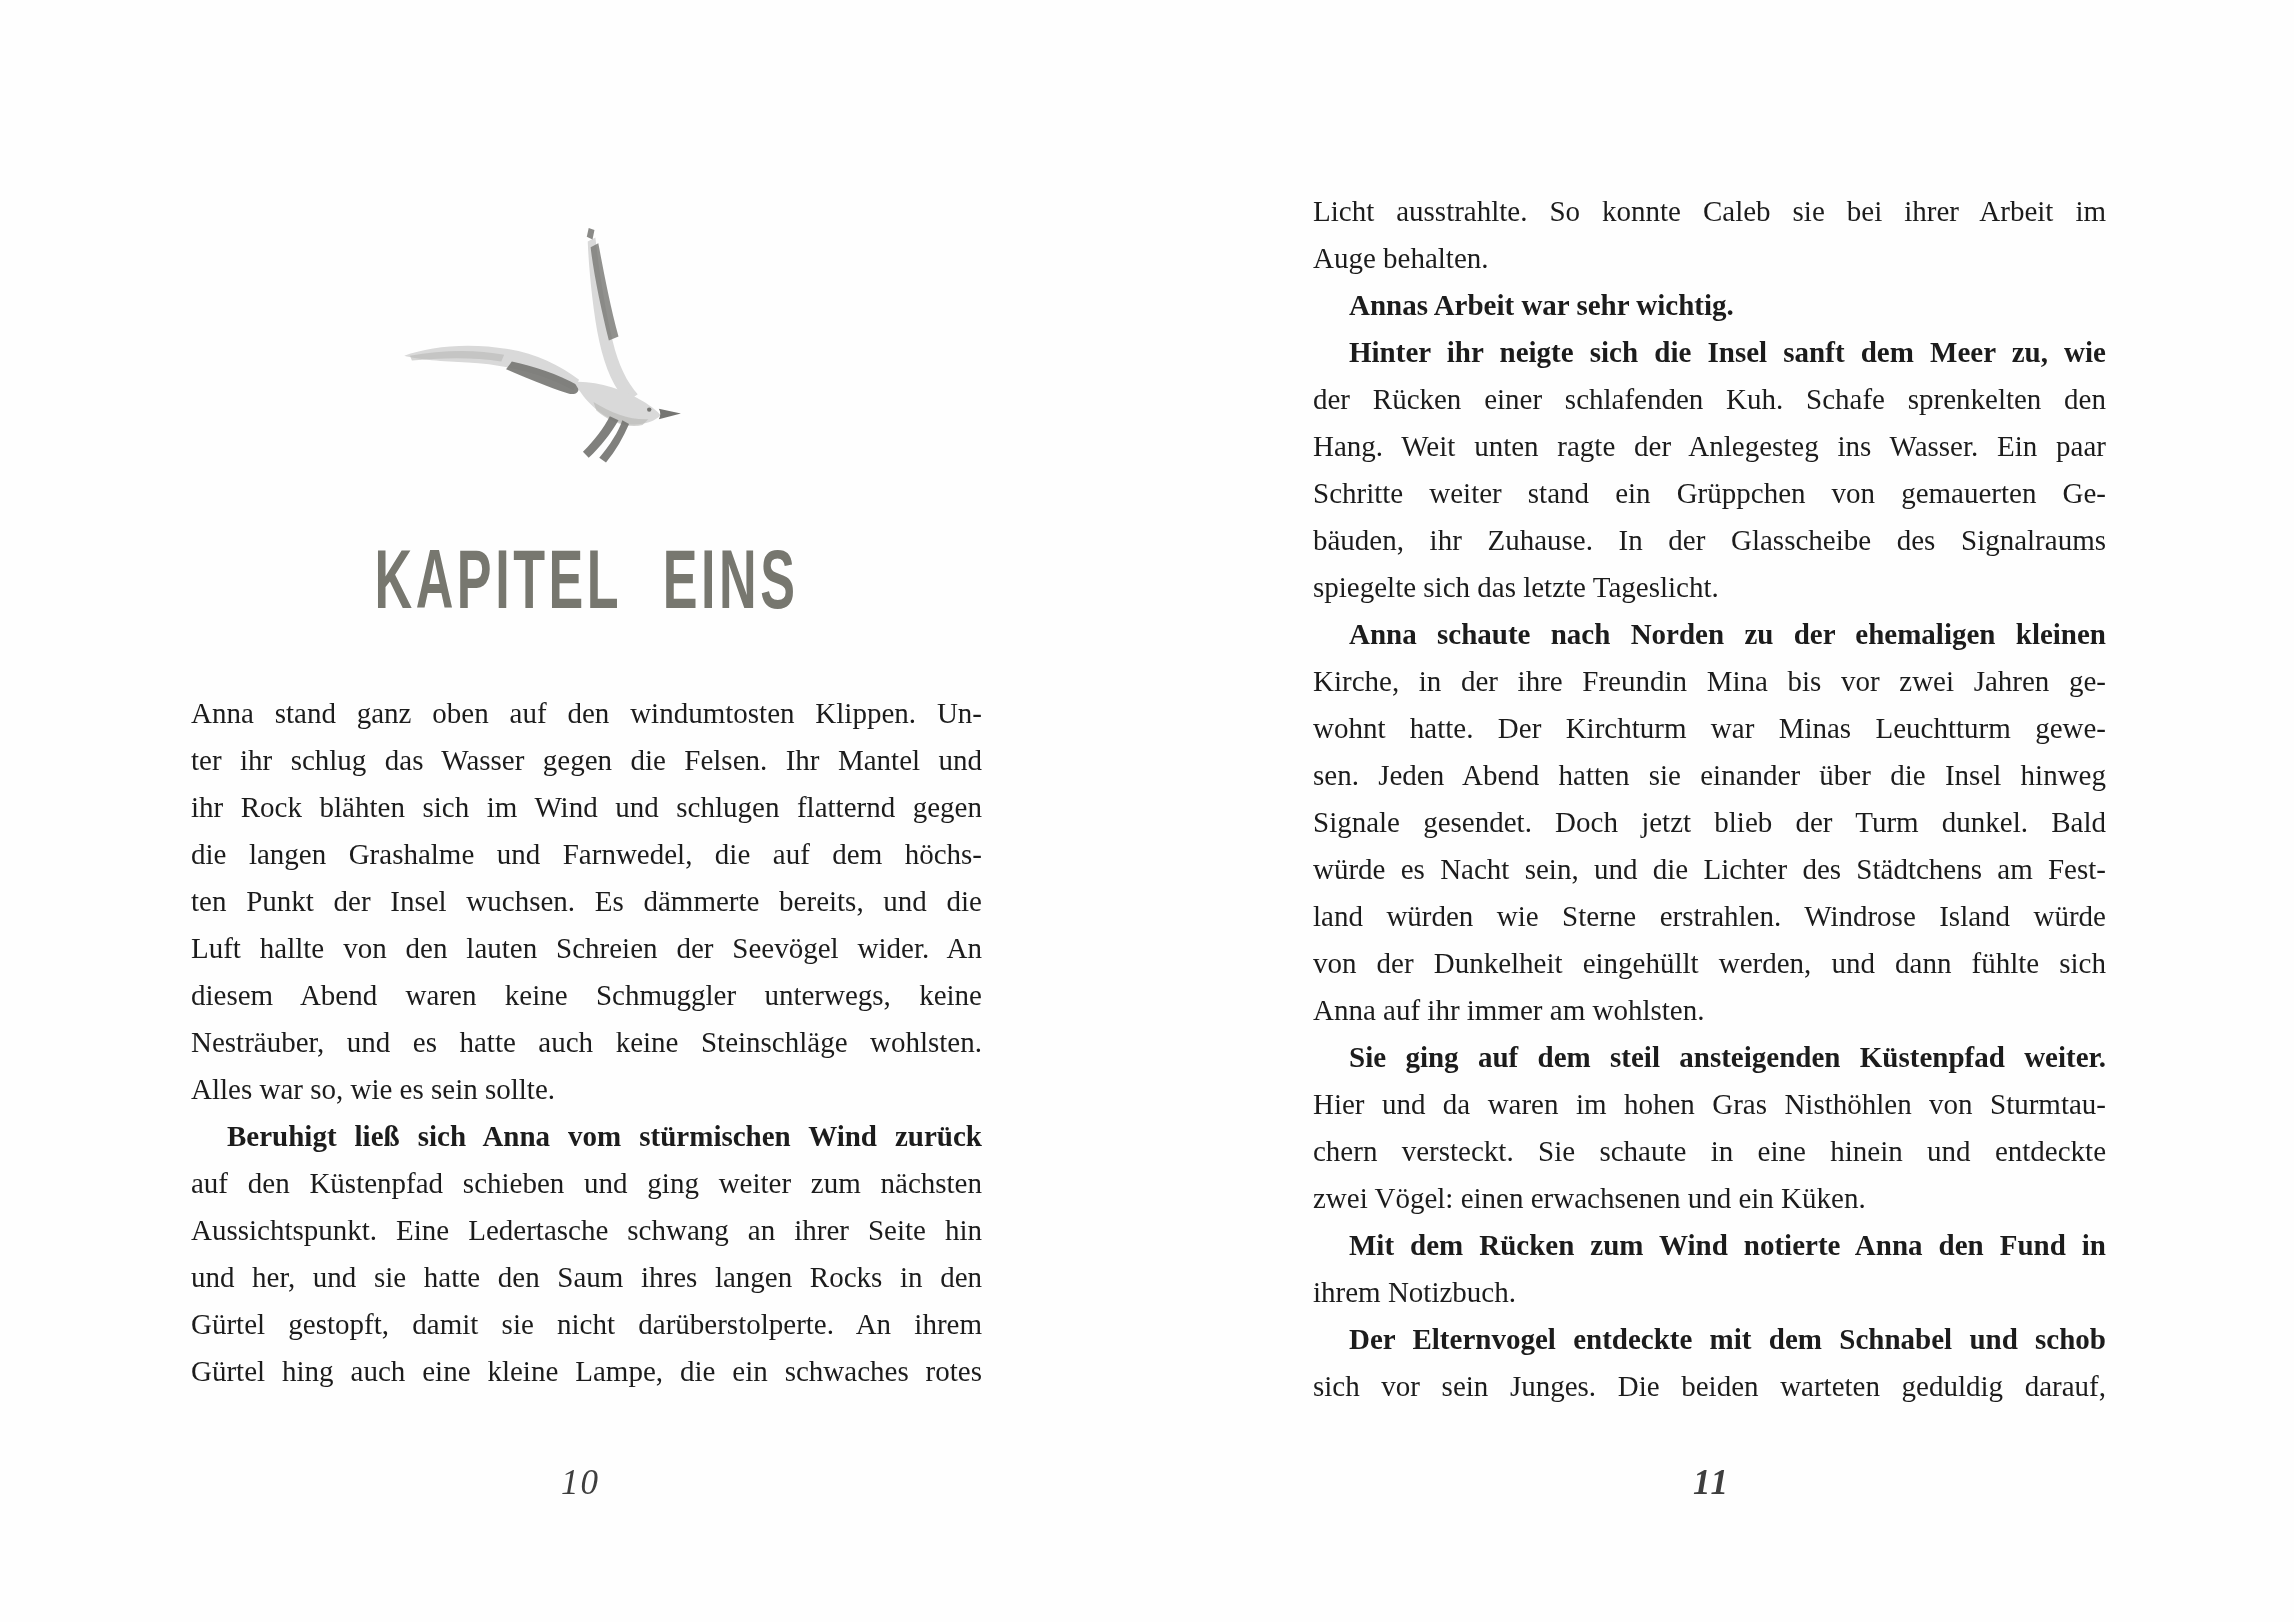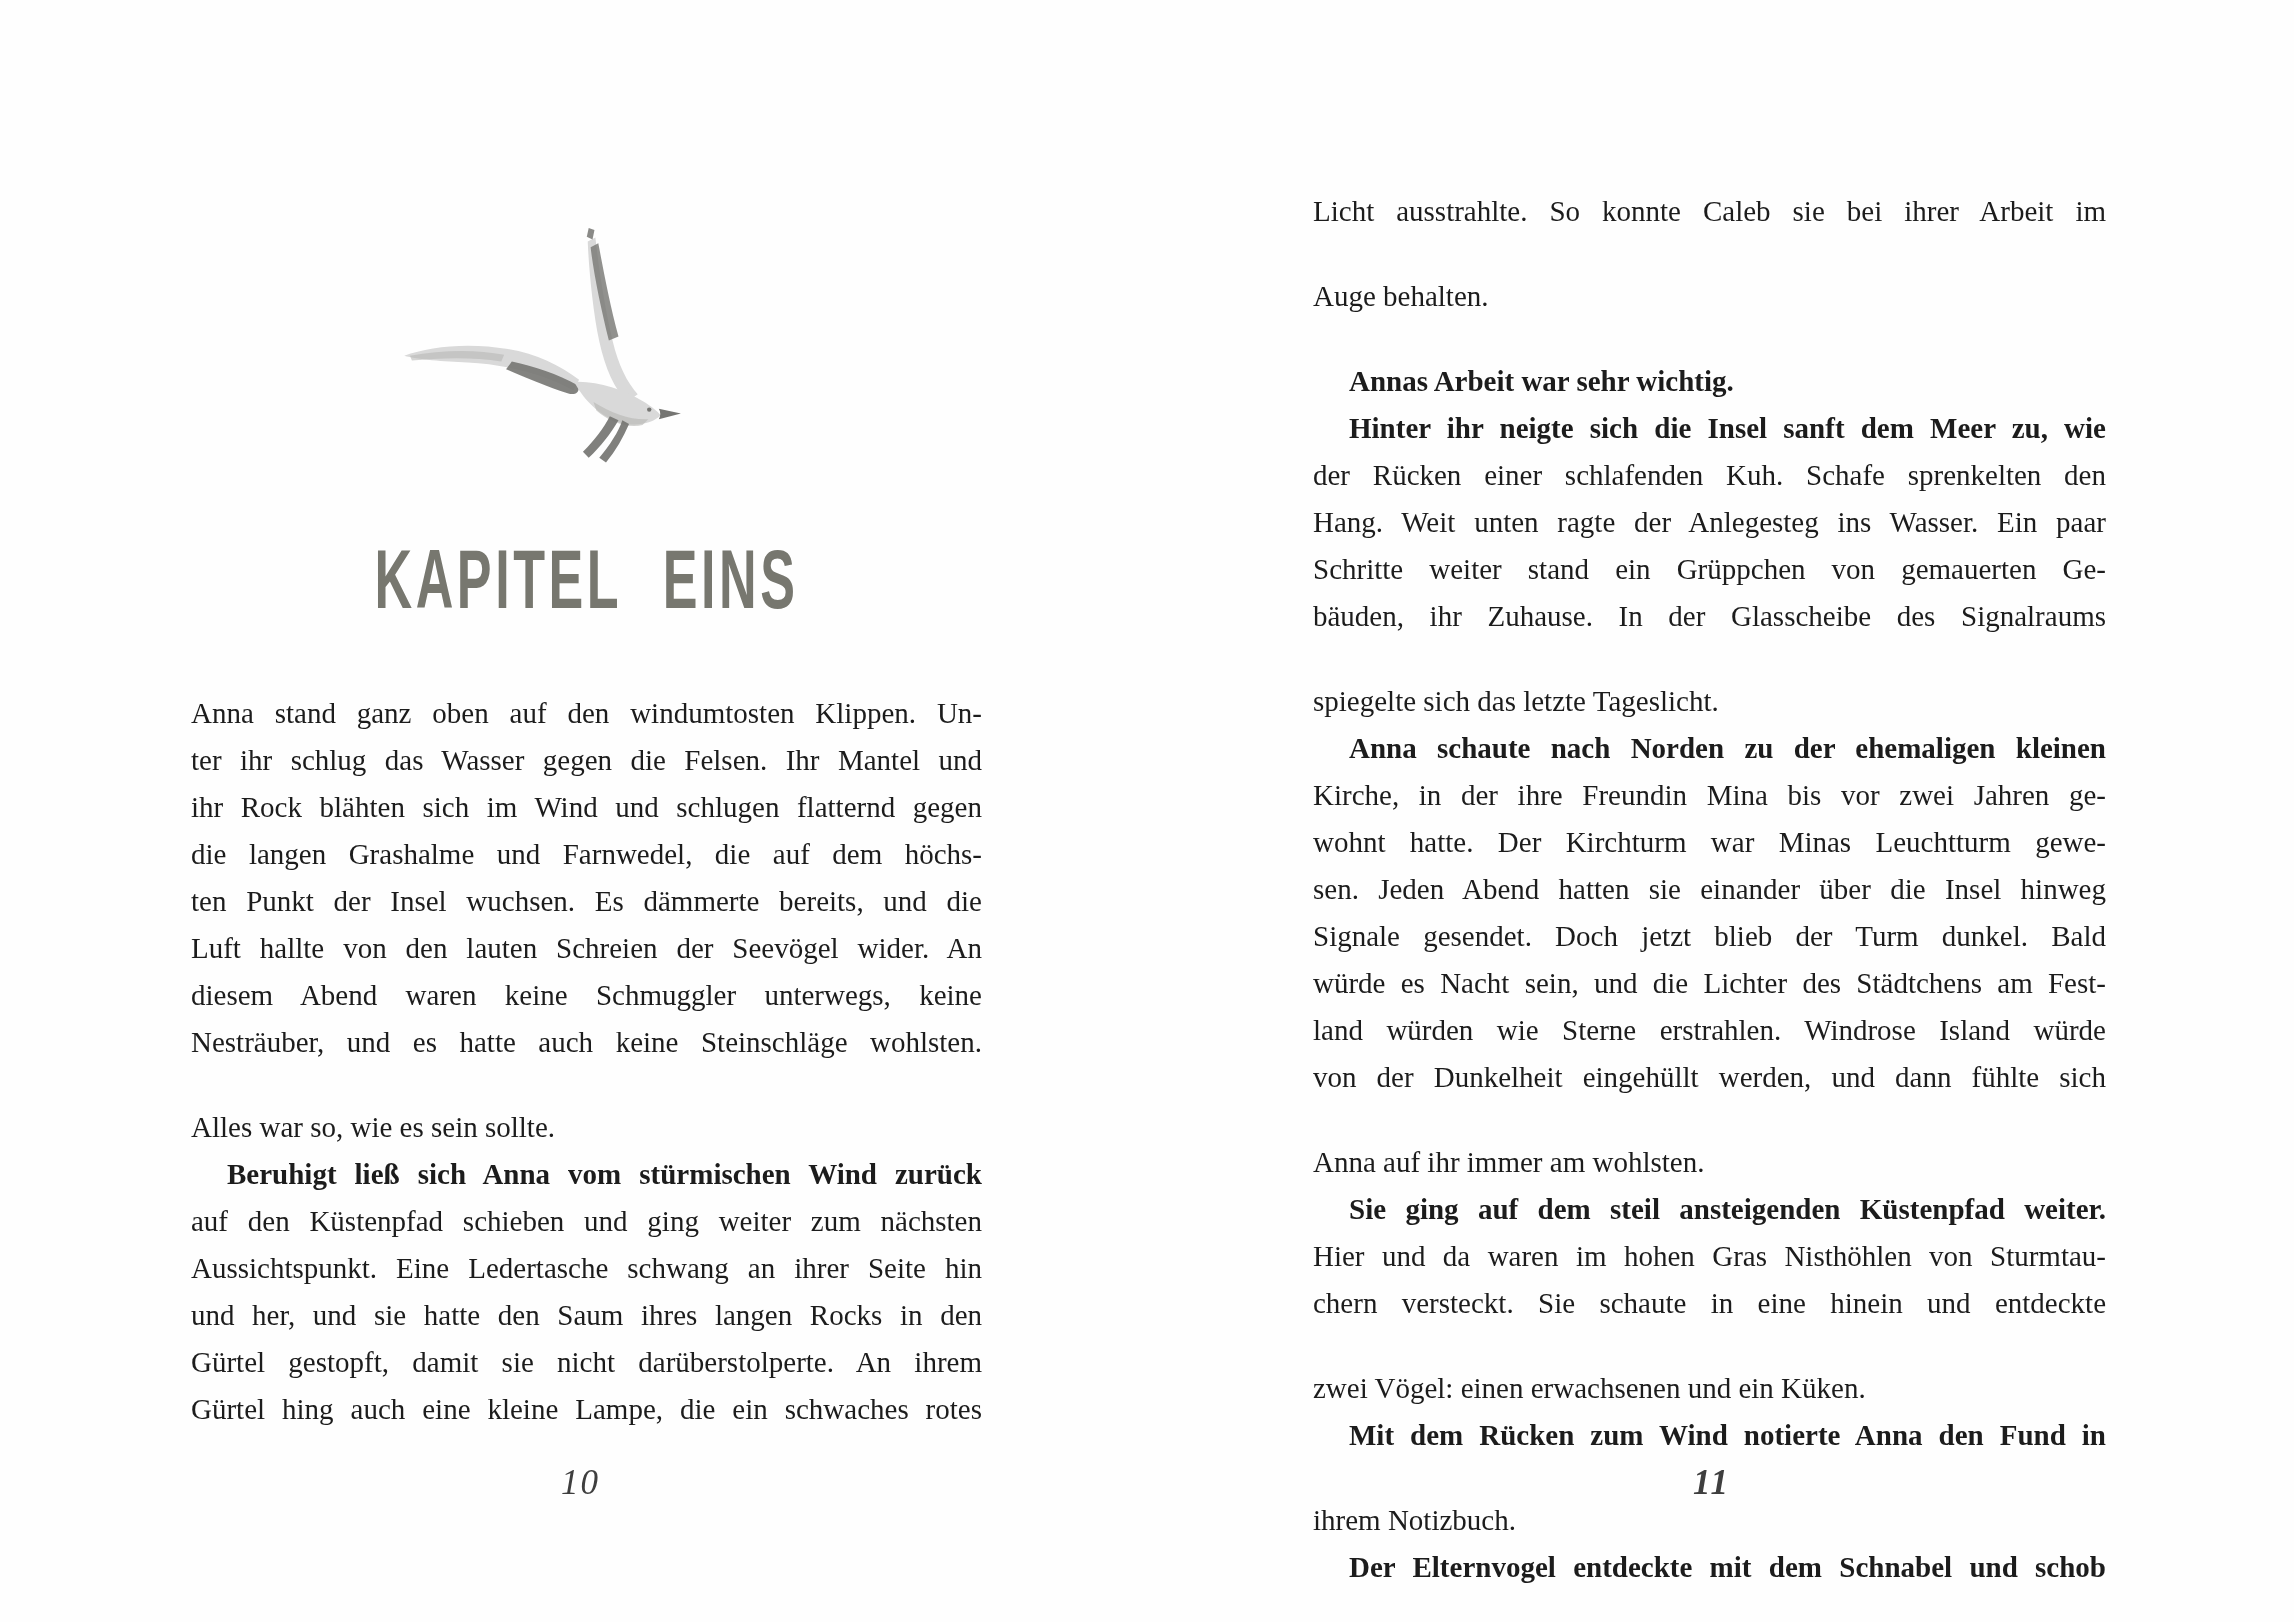--- a/index.html
+++ b/index.html
@@ -24,21 +24,21 @@
     font-size: 29px;
   }
   .body-text .line {
     height: 47px;
     line-height: 47px;
     text-align: justify;
     text-align-last: justify;
     white-space: normal;
     overflow: visible;
   }
-  .body-text .line.endp { text-align-last: left; margin-top: 38px; }
+  .body-text .line.endp { text-align-last: left; }
   .body-text .line.indent { text-indent: 36px; font-weight: bold; }
 
   #left-text  { left: 191px;  top: 690px; }
   #right-text { left: 1313px; top: 188px; width: 793px; }
 
   
   .chapter-heading {
     position: absolute;
     left: 191px;
     top: 531px;
@@ -157,17 +157,18 @@
       <div class="line">land würden wie Sterne erstrahlen. Windrose Island würde</div>
       <div class="line">von der Dunkelheit eingehüllt werden, und dann fühlte sich</div>
       <div class="line endp">Anna auf ihr immer am wohlsten.</div>
       <div class="line indent">Sie ging auf dem steil ansteigenden Küstenpfad weiter.</div>
       <div class="line">Hier und da waren im hohen Gras Nisthöhlen von Sturmtau-</div>
       <div class="line">chern versteckt. Sie schaute in eine hinein und entdeckte</div>
       <div class="line endp">zwei Vögel: einen erwachsenen und ein Küken.</div>
       <div class="line indent">Mit dem Rücken zum Wind notierte Anna den Fund in</div>
       <div class="line endp">ihrem Notizbuch.</div>
       <div class="line indent">Der Elternvogel entdeckte mit dem Schnabel und schob</div>
+      <div class="line">sich vor sein Junges. Die beiden warteten geduldig darauf,</div>
     </div>
 
   <div class="page-number" id="page-number-right">11</div>
 </section>
 
 
 </body></html>

